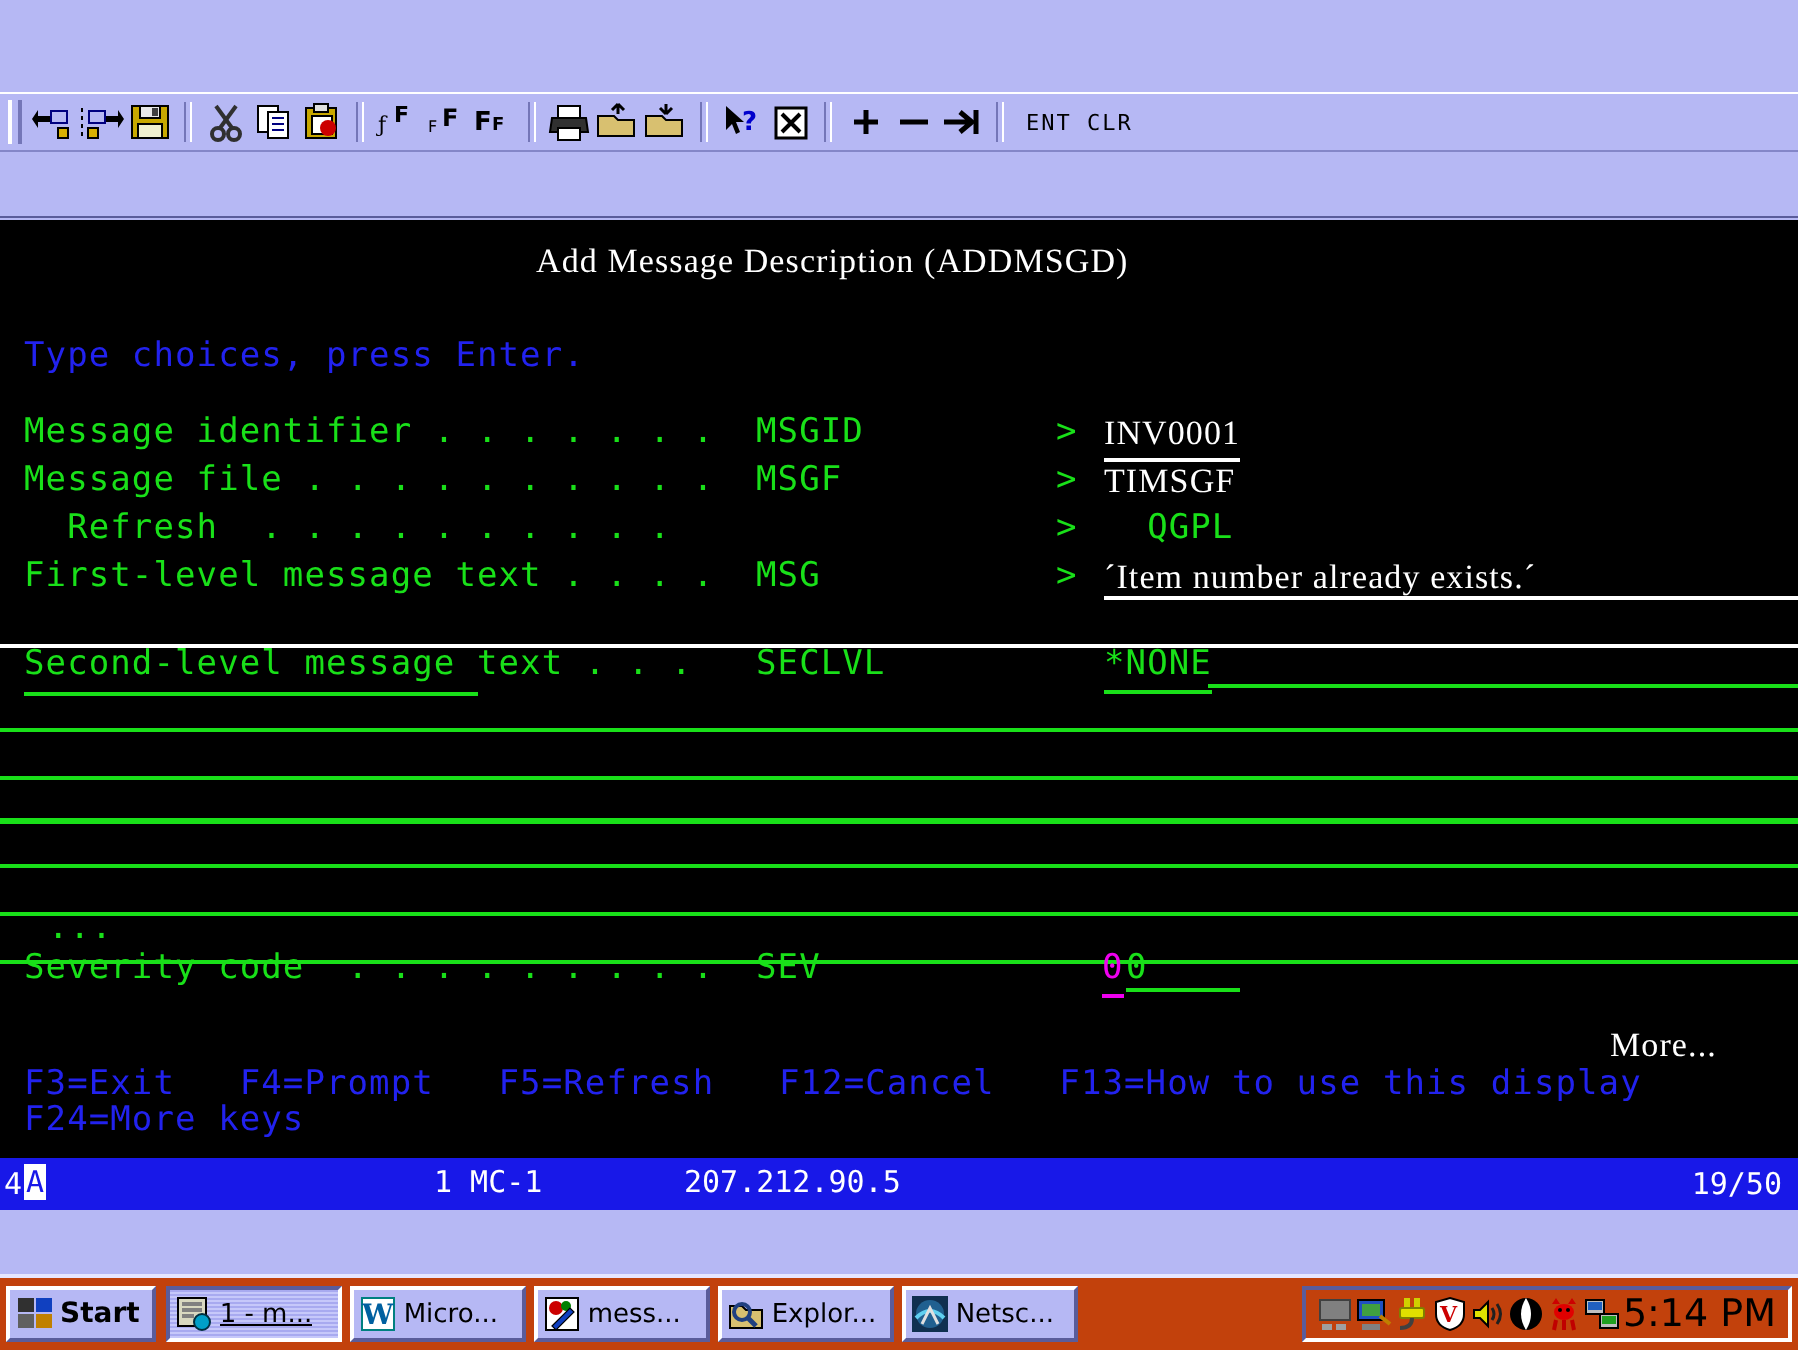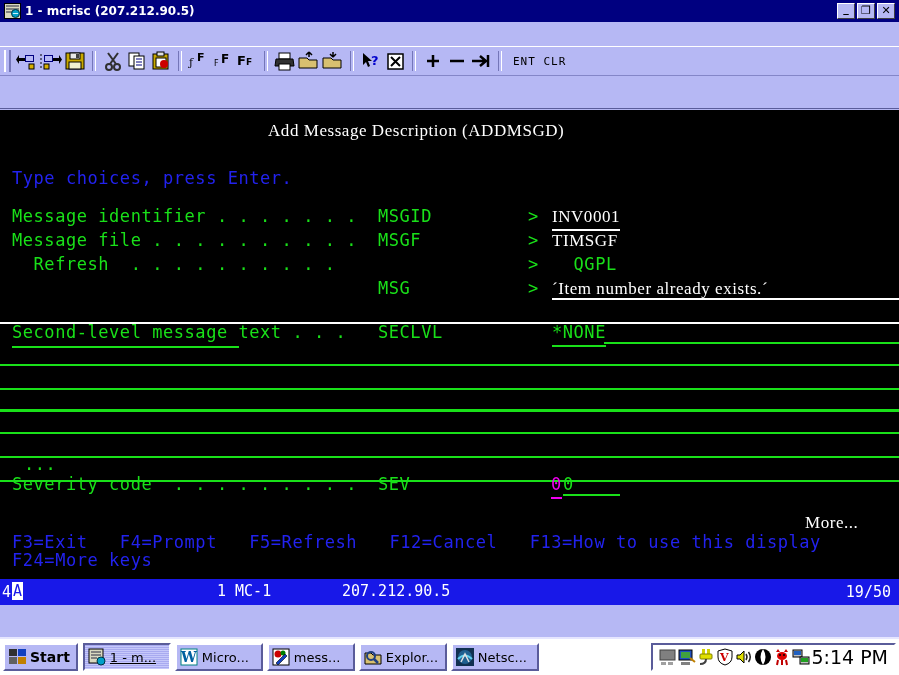--- a/index.html
+++ b/index.html
@@ -247,21 +247,21 @@
     margin-right: 8px;
     flex: 0 0 auto;
     white-space: pre;
   }
 
   
   .taskbar {
     position: absolute;
     left: 0; top: 637px;
     width: 899px; height: 38px;
-    background: #ffffff;
+    background: #c2410c;
     border-top: 2px solid #e6e6ff;
     display: flex;
     align-items: center;
     padding: 0 3px;
     box-sizing: border-box;
   }
   .tb3d {
     border: 2px solid;
     border-color: #ffffff #5a5c9a #5a5c9a #ffffff;
     background: #b6b8f4;
@@ -325,40 +325,20 @@
     color: #000;
     margin-left: 0;
     white-space: nowrap;
   }
 </style>
 </head>
 <body>
 
 <div class="app">
 
-  <div class="titlebar">
-    <div class="title-icon">
-      <div class="bar1"></div>
-        <div class="bar2"></div>
-        <div class="bar3"></div>
-      <div class="globe"></div>
-    </div>
-    <div class="title-text">1 - mcrisc (207.212.90.5)</div>
-    <div class="win-btns">
-      <div class="win-btn min">
-        <span class="g">_</span>
-      </div>
-      <div class="win-btn">
-        <span class="g">❐</span>
-      </div>
-      <div class="win-btn">
-        <span class="g">✕</span>
-      </div>
-    </div>
-  </div>
 
 
   <div class="toolbar">
     <div class="grip"></div>
 
     <div class="tb-btn">
       <svg width="22" height="20" viewBox="0 0 22 20">
         <rect x="9" y="4" width="9" height="7" fill="#000080"></rect>
         <rect x="10" y="5" width="7" height="5" fill="#b6b8f4"></rect>
         <path d="M9 7 L3 7 L3 4 L0 8.5 L3 13 L3 10 L9 10 Z" fill="#000000"></path>
@@ -515,20 +495,21 @@
     <div class="trow grn" style="left:378px; top:118px;">MSGF</div>
     <div class="trow grn" style="left:528px; top:118px;">&gt;</div>
     <div class="trow wht" style="left:552px; top:118px;">TIMSGF</div>
 
     
     <div class="trow grn" style="left:12px; top:142px;">  Refresh  . . . . . . . . . .</div>
     <div class="trow grn" style="left:528px; top:142px;">&gt;</div>
     <div class="trow grn" style="left:552px; top:142px;">  QGPL</div>
 
     
+    <div class="trow grn" style="left:12px; top:166px;">First-level message text . . . .</div>
     <div class="trow grn" style="left:378px; top:166px;">MSG</div>
     <div class="trow grn" style="left:528px; top:166px;">&gt;</div>
     <div class="trow wht" style="left:552px; top:166px;">´Item number already exists.´</div>
     <div class="uline-w" style="left:552px; top:188px; width:347px;"></div>
     
     <div class="uline-w" style="left:0px; top:212px; width:899px;"></div>
 
     
     <div class="uline-g" style="left:12px; top:236px; width:227px;"></div>
     <div class="trow grn" style="left:12px; top:210px;">Second-level message text . . .</div>

